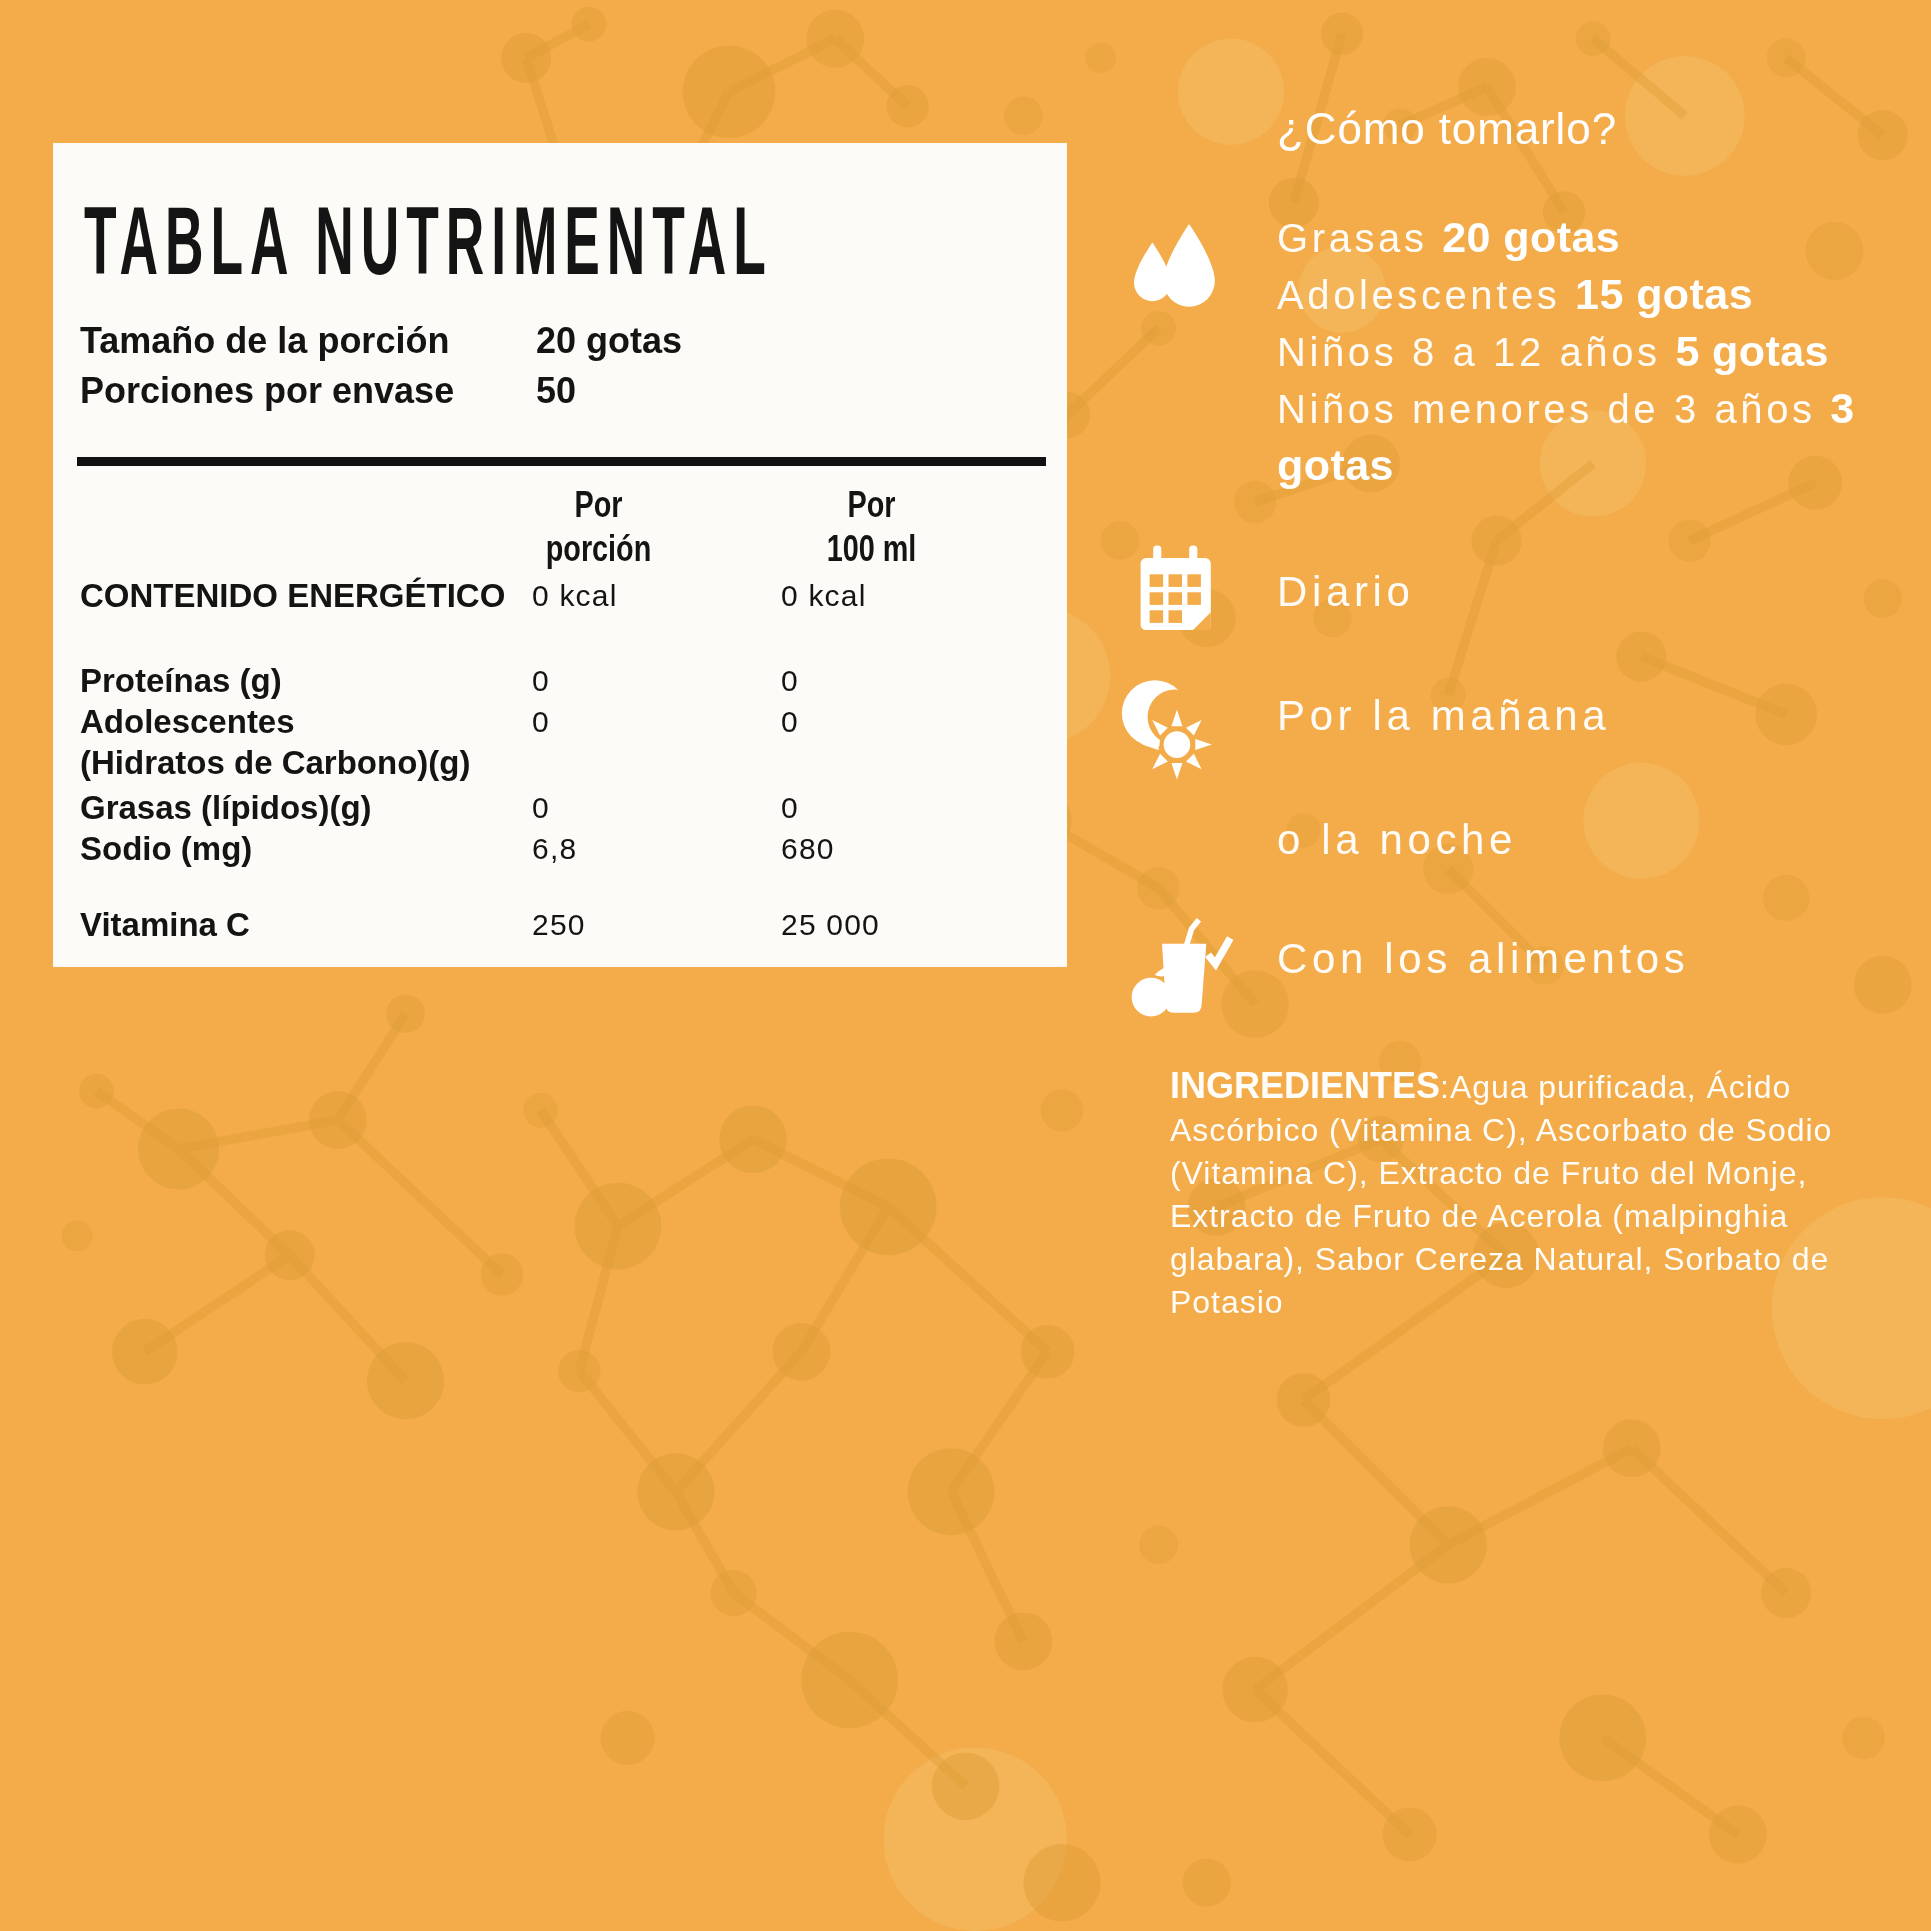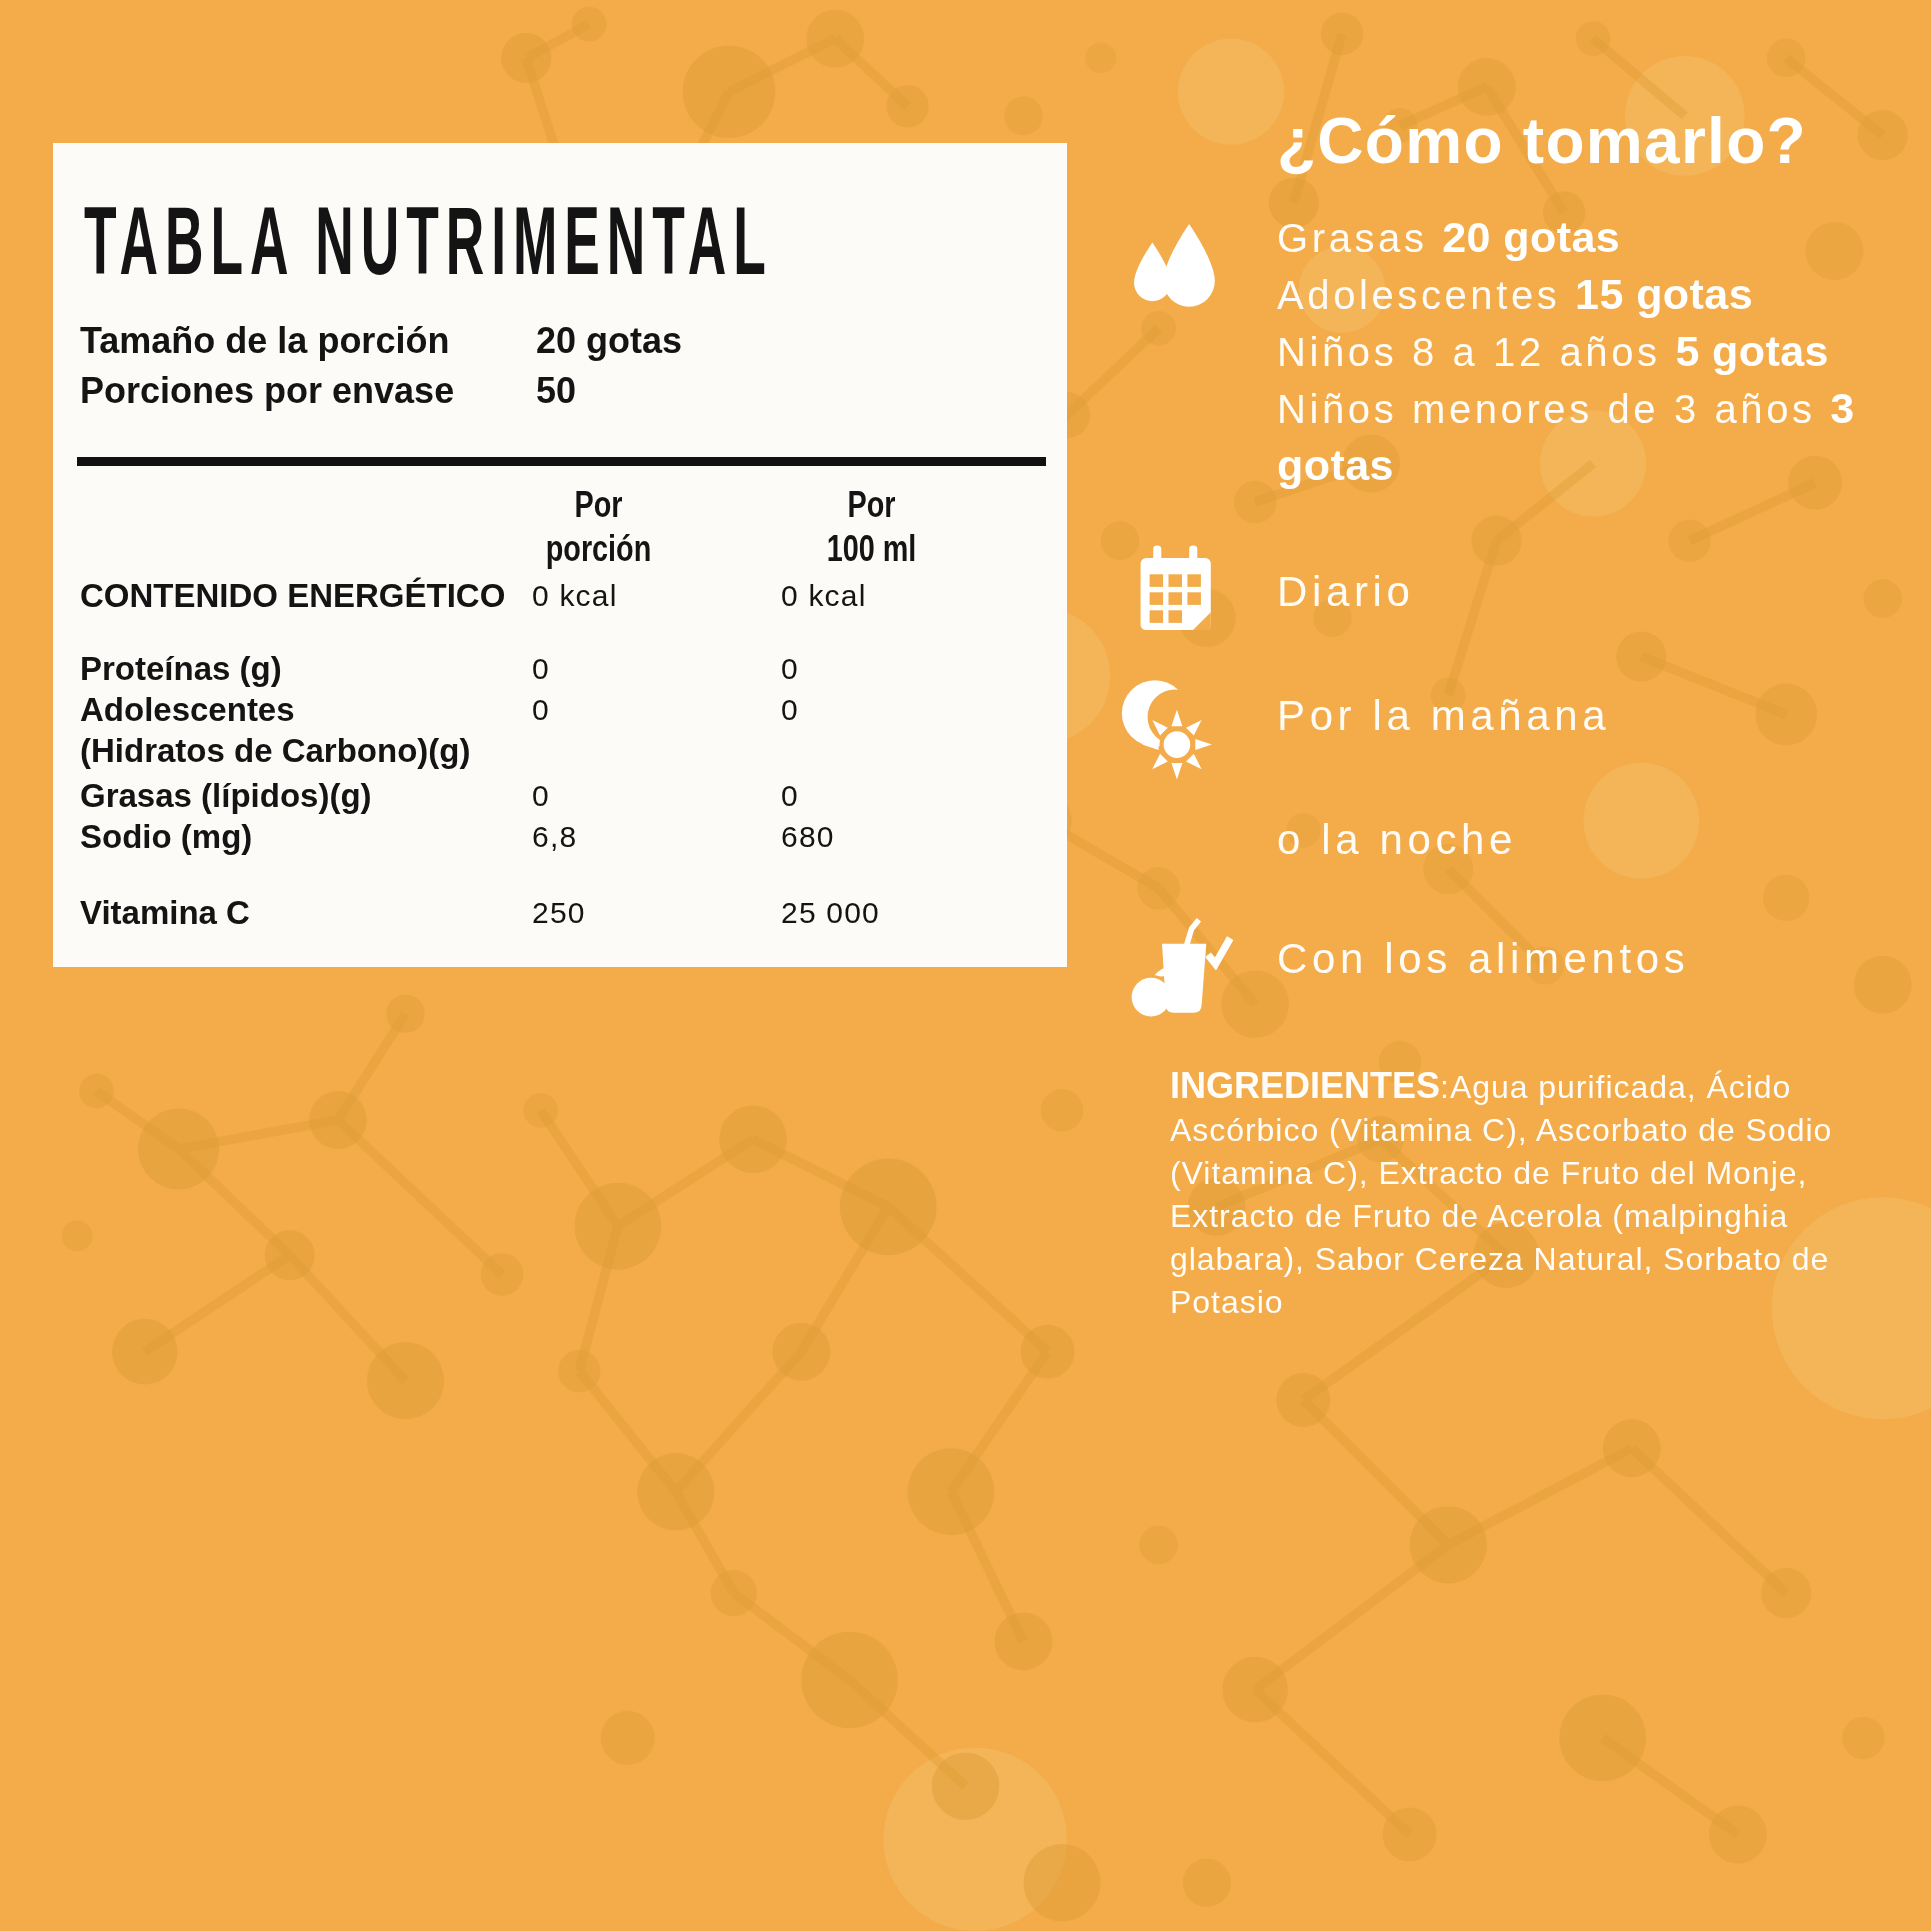--- a/index.html
+++ b/index.html
@@ -15,25 +15,25 @@
             color:#141414;font-weight:700;font-size:36px;}
   .serv1{top:177px;} .serv2{top:227px;}
   .divider{position:absolute;left:24px;right:21px;top:314px;height:8.7px;background:#111;}
   .col-head{position:absolute;top:340px;width:241px;text-align:center;color:#141414;font-weight:800;
             font-size:36px;line-height:44px;transform:scaleX(0.8);transform-origin:center top;}
   .col-head.c1{left:425px;} .col-head.c2{left:698px;}
   .rows{position:absolute;left:27px;top:432px;right:17.4px;}
   .trow{display:grid;grid-template-columns:452px 249px 1fr;align-items:start;}
   .tlabel{color:#141414;font-weight:700;font-size:33px;line-height:41px;}
   .tval{color:#141414;font-family:Liberation Sans, sans-serif;font-size:30px;line-height:41px;letter-spacing:0.04em;}
-  .mb-big{margin-bottom:32px;} .mb-mid{margin-bottom:35px;} .mb-sm{margin-bottom:3.9px;}
+  .mb-big{margin-bottom:44px;} .mb-mid{margin-bottom:35px;} .mb-sm{margin-bottom:3.9px;}
 
   
   .white{color:#FFFFFF;}
-  .how-title{position:absolute;left:1277px;top:104px;font-weight:700;font-size:64px;letter-spacing:0.02em;}
+  .how-title{position:absolute;left:1277px;top:104px;font-weight:400;font-size:44px;letter-spacing:0.02em;}
   .dose-block{position:absolute;left:1277px;top:209px;width:639px;}
   .dose-line{font-size:40px;line-height:56px;letter-spacing:0.09em;color:rgba(255,255,255,0.96);}
   .amt{font-weight:800;font-size:43px;letter-spacing:0.01em;color:#fff;}
   .rlabel{position:absolute;font-size:42px;letter-spacing:0.11em;color:rgba(255,255,255,0.96);white-space:nowrap;}
   .lab-diario{left:1277px;top:568px;}
   .lab-manana{left:1277px;top:692px;}
   .lab-noche{left:1277px;top:816px;}
   .lab-alimentos{left:1277px;top:935px;}
   .ingr{position:absolute;left:1170px;top:1064px;width:681px;font-size:32px;line-height:43px;
         letter-spacing:0.03em;color:rgba(255,255,255,0.97);}

